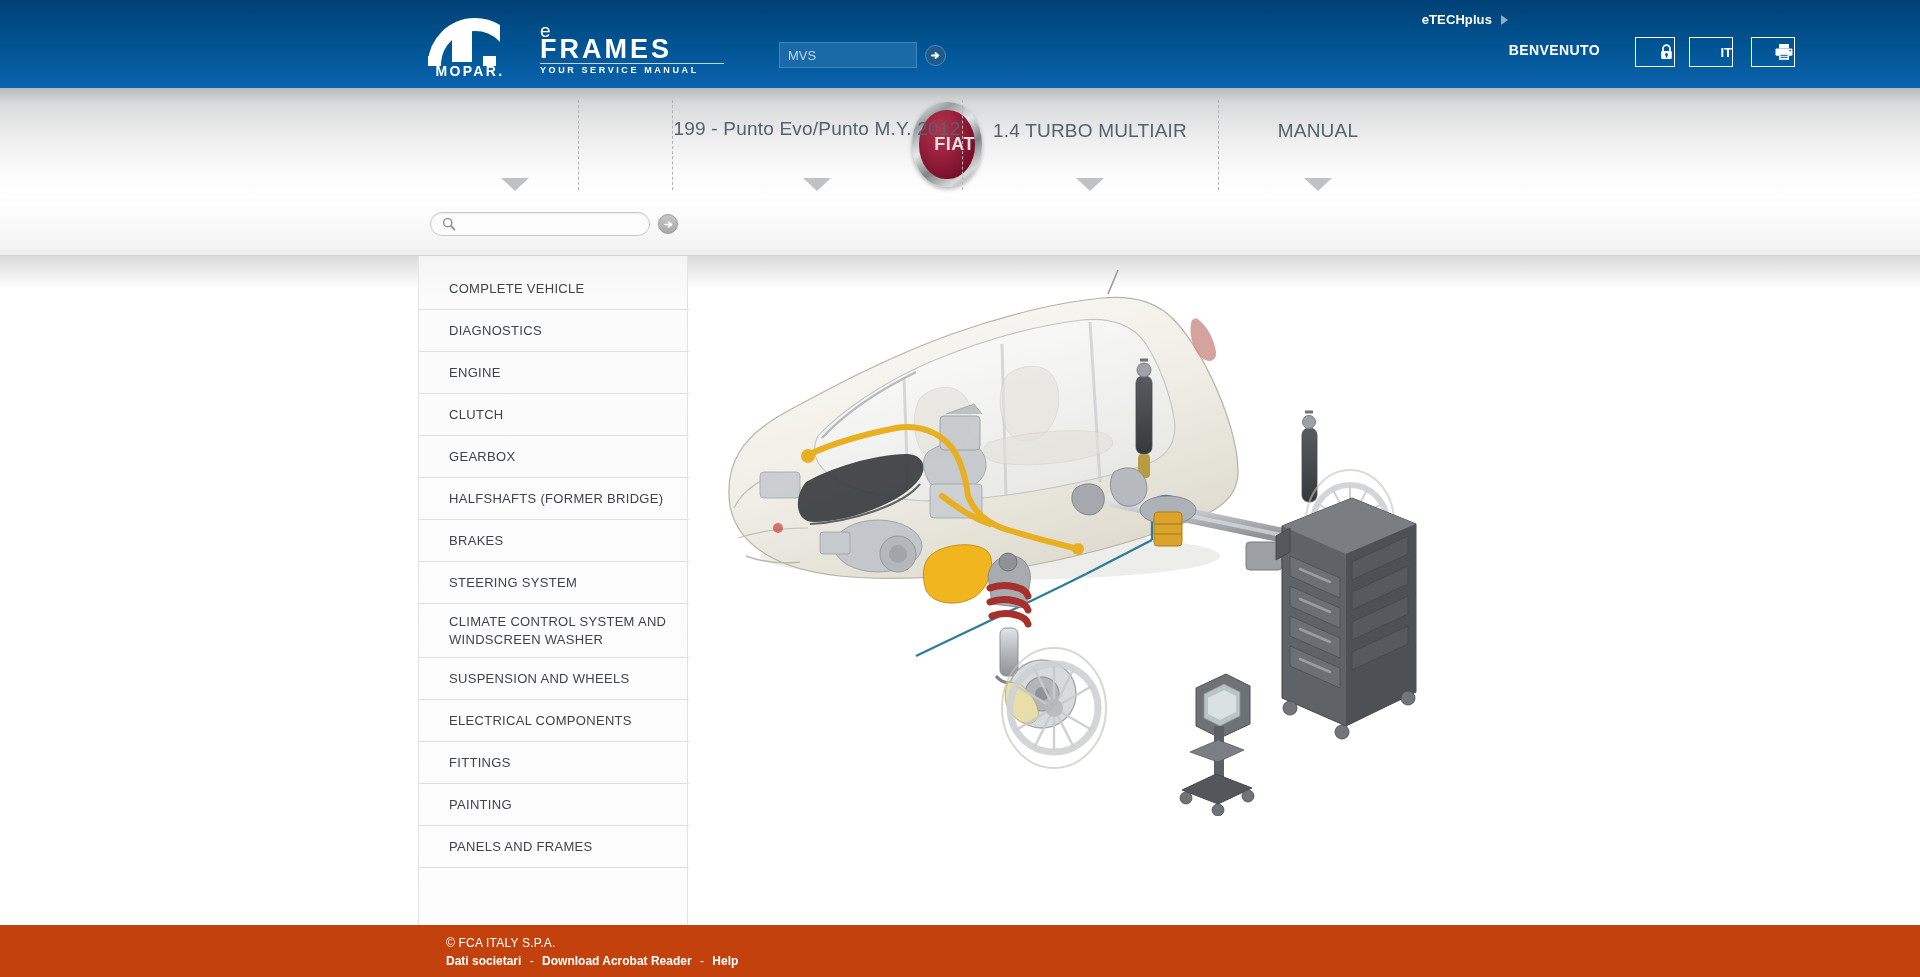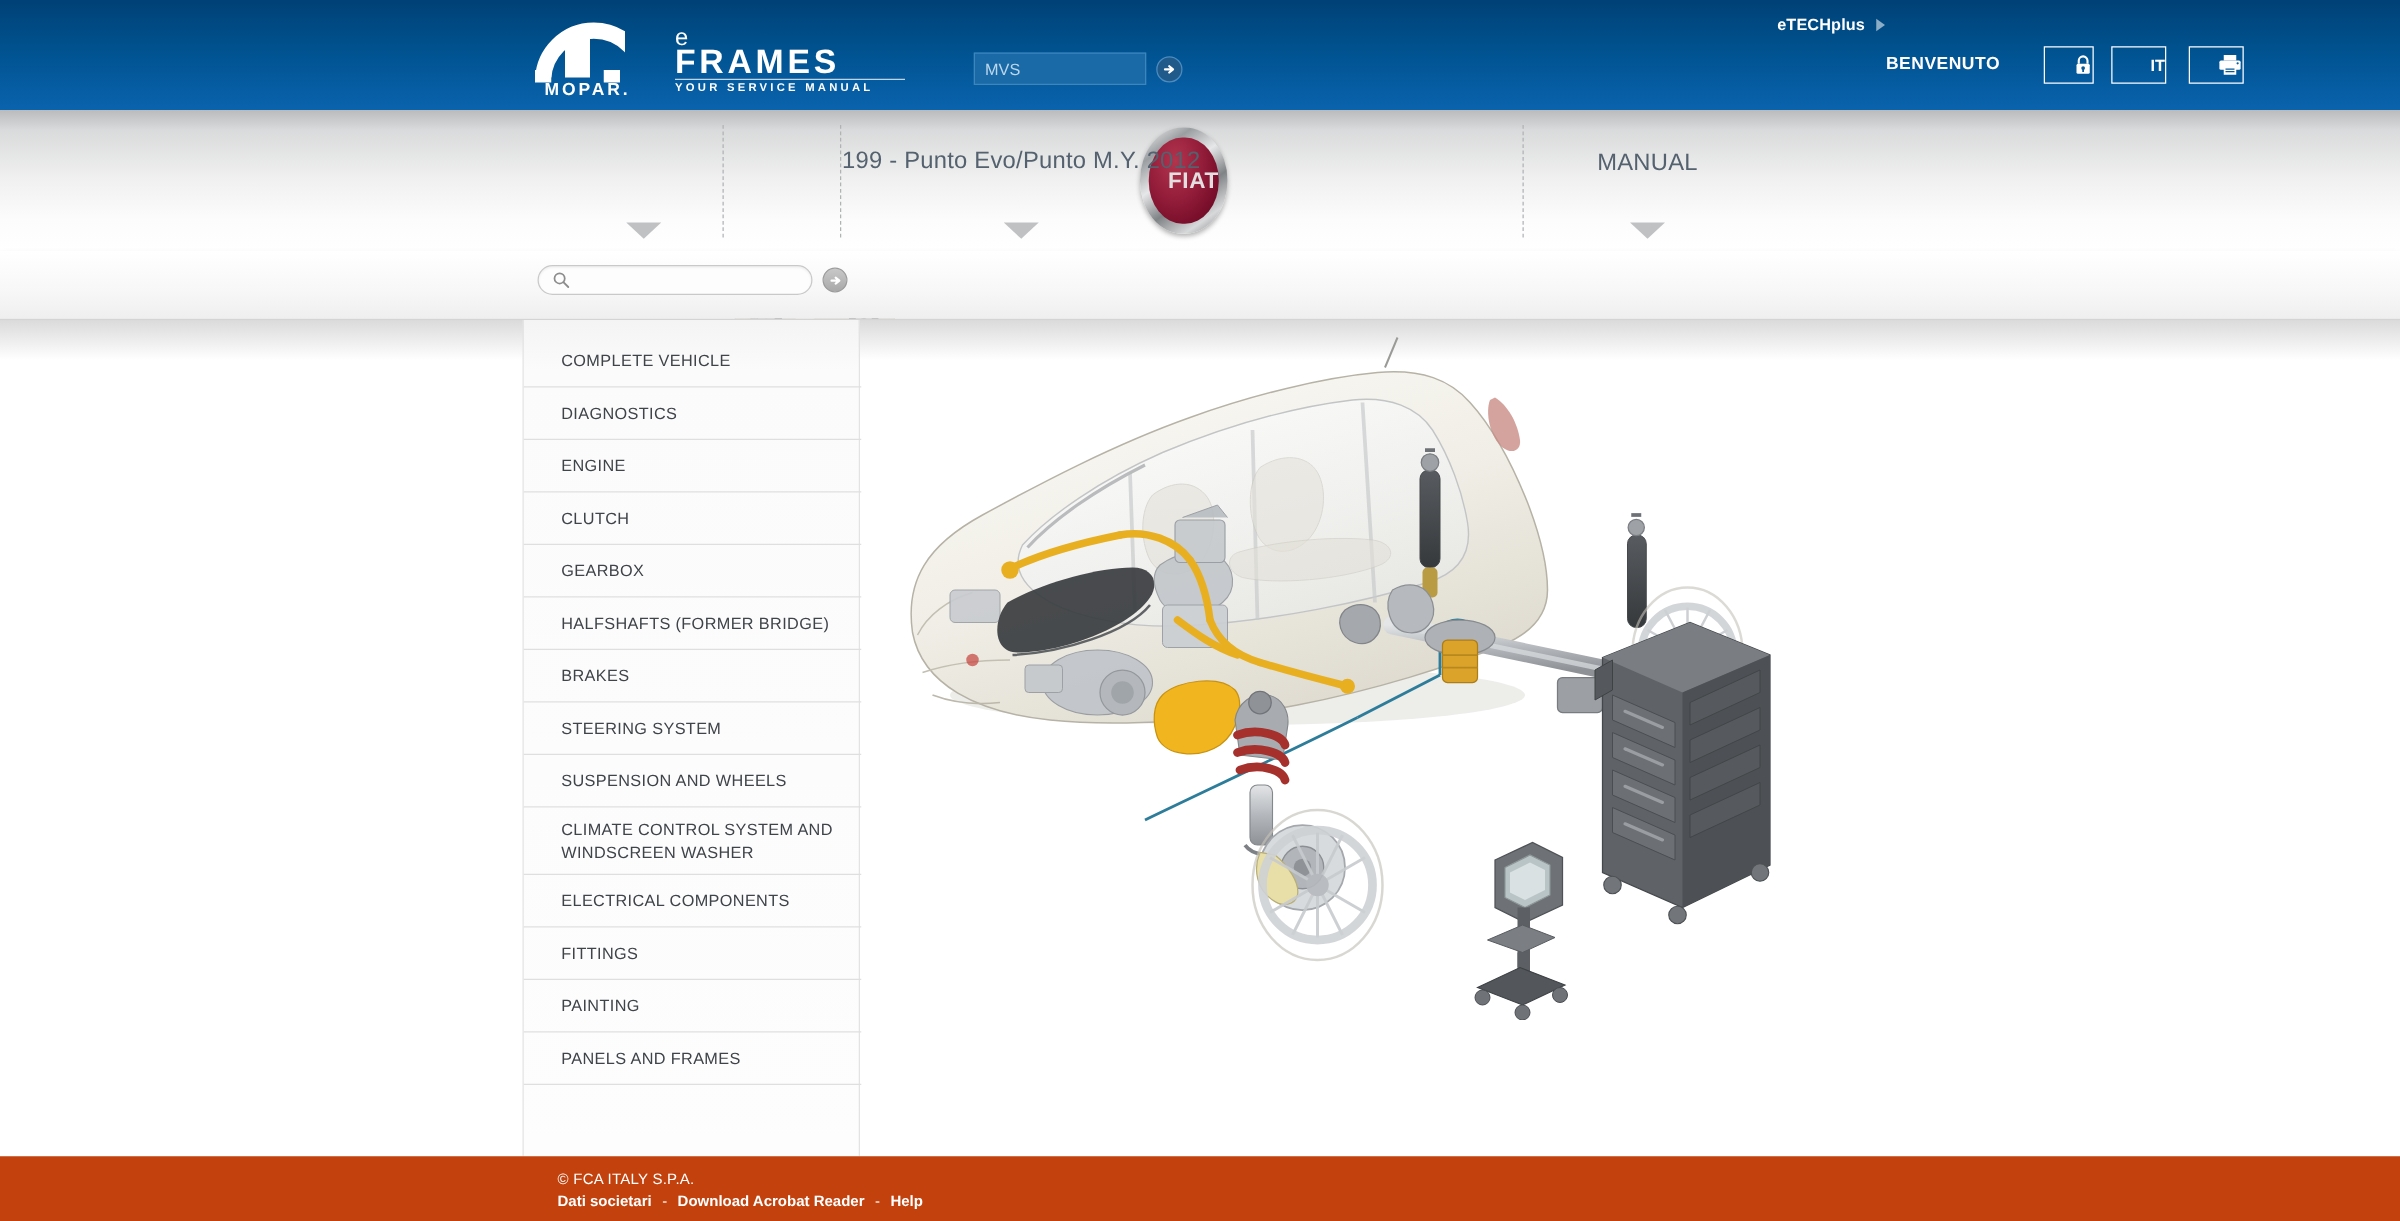--- a/index.html
+++ b/index.html
@@ -337,20 +337,24 @@
       <ellipse cx="20" cy="45" rx="8" ry="4" fill="#f8f6f0" opacity="0.9"></ellipse>
       <rect x="58" y="56" width="16" height="5" rx="1" fill="#f4f2ee" stroke="#b6ada0" stroke-width="0.5"></rect>
       <path d="M14 58 L28 57" stroke="#b9b0a3" stroke-width="1.6" opacity="0.7"></path>
     </svg>
 
     <div class="nav-seg dashed" style="left:672px; width:290px;">
       <div class="nav-label">199 - Punto Evo/Punto M.Y. 2012</div>
       <div class="nav-caret"></div>
     </div>
 
+    <div class="nav-seg dashed" style="left:962px; width:256px;">
+      <div class="nav-label" style="top:30px;">1.4 TURBO MULTIAIR</div>
+      <div class="nav-caret"></div>
+    </div>
 
     <div class="nav-seg dashed" style="left:1218px; width:200px;">
       <div class="nav-label" style="top:30px;">MANUAL</div>
       <div class="nav-caret"></div>
     </div>
   </div>
 
   <div class="searchstrip"></div>
   <div class="search-wrap">
     <input class="search-input" placeholder="" style="">
@@ -387,25 +391,25 @@
           </div>
         <div class="menu-item">
             <span>HALFSHAFTS (FORMER BRIDGE)</span>
           </div>
         <div class="menu-item">
             <span>BRAKES</span>
           </div>
         <div class="menu-item">
             <span>STEERING SYSTEM</span>
           </div>
-        <div class="menu-item">
-            <span>SUSPENSION AND WHEELS</span>
-          </div>
         <div class="menu-item tall">
             <span>CLIMATE CONTROL SYSTEM AND WINDSCREEN WASHER</span>
+          </div>
+        <div class="menu-item">
+            <span>SUSPENSION AND WHEELS</span>
           </div>
         <div class="menu-item">
             <span>ELECTRICAL COMPONENTS</span>
           </div>
         <div class="menu-item">
             <span>FITTINGS</span>
           </div>
         <div class="menu-item">
             <span>PAINTING</span>
           </div>

